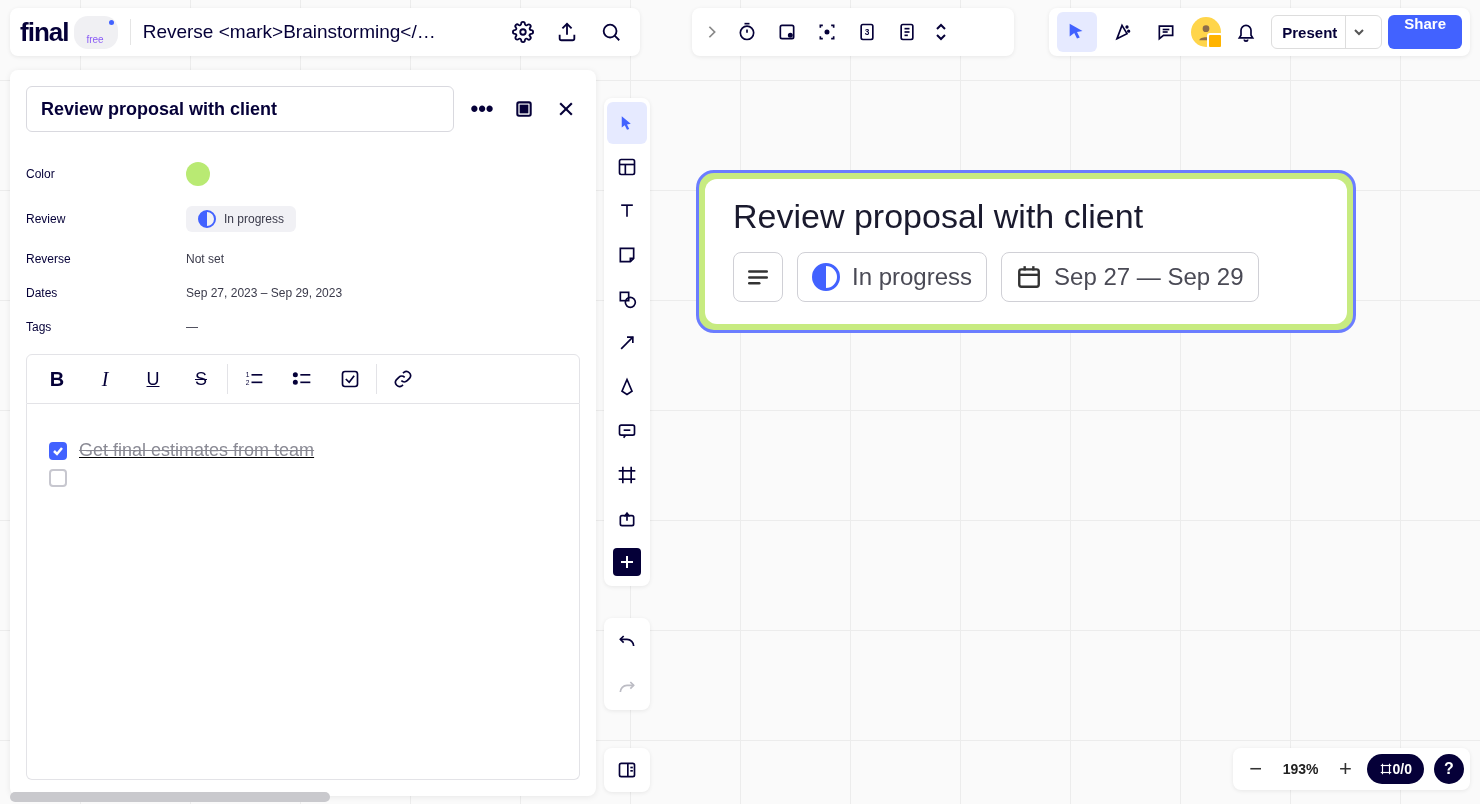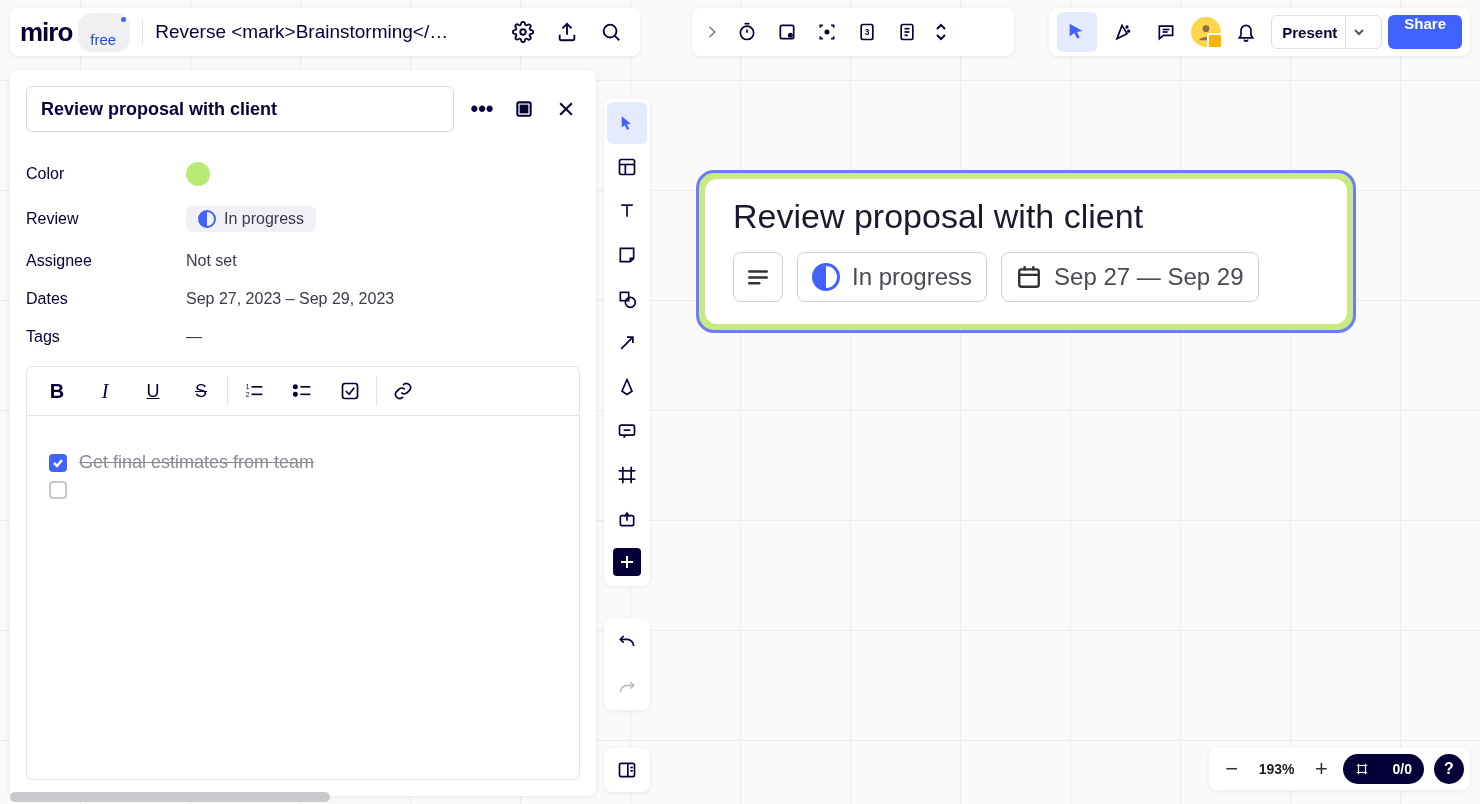--- a/index.html
+++ b/index.html
@@ -22,21 +22,21 @@
     position: absolute; top: 8px; left: 10px;
     height: 48px; width: 630px;
     background: #fff; border-radius: 8px;
     display: flex; align-items: center; padding: 0 10px; gap: 6px;
     box-shadow: 0 1px 4px rgba(0,0,0,0.08);
   }
   .logo { font-weight: 800; font-size: 26px; color:#050038; letter-spacing:-1px;}
   .plan-badge {
     position: relative;
     background: #f0f0f3; border-radius: 14px; padding: 18px 14px 4px 12px;
-    font-size: 15px; color:#1d4ed8; font-weight:500;
+    font-size: 10px; color:#8b5cf6; font-weight:500;
   }
   .plan-badge::after{
     content:""; position:absolute; right:4px; top:4px; width:5px;height:5px;
     background:#4262ff; border-radius:50%;
   }
   .vsep{ width:1px; height:26px; background:#e5e5e5; margin:0 6px;}
   .board-title { font-size:19px; color:#050038; flex:0 1 auto; white-space:nowrap; max-width:300px; overflow:hidden; text-overflow:ellipsis;}
   .top-left .spacer{ flex:1; }
   .icon-btn {
     width:38px; height:38px; display:flex; align-items:center; justify-content:center;
@@ -78,38 +78,38 @@
   .panel{
     position:absolute; top:70px; left:10px; width:586px; height:726px;
     background:#fff; border-radius:8px; box-shadow:0 1px 6px rgba(0,0,0,.08);
     display:flex; flex-direction:column; padding:16px;
   }
   .panel-head{ display:flex; align-items:center; gap:14px; margin-bottom:20px;}
   .title-input{
     flex:0 0 428px; height:46px; border:1.5px solid #d9d9df;border-radius:6px;
     padding:0 14px; font-size:18px; font-weight:700;color:#050038;display:flex;align-items:center;
   }
-  .field-row{ display:flex; align-items:center; padding:10px 0; font-size:16px;}
+  .field-row{ display:flex; align-items:center; padding:10px 0; font-size:12px;}
   .field-label{ width:160px; color:#050038;}
   .field-val{ color:#3a3a4a;}
   .color-dot{ width:24px;height:24px;border-radius:50%;background:#b9ea73;}
   .status-chip{
     display:inline-flex;align-items:center;gap:8px;background:#f1f1f5;border-radius:6px;padding:4px 12px;
   }
   .half-circle{width:18px;height:18px;border-radius:50%;background:linear-gradient(90deg,#4262ff 50%, transparent 50%);border:2px solid #4262ff;}
 
   .editor-toolbar{
     margin-top:10px;border:1px solid #e3e3e7;border-radius:6px 6px 0 0;height:50px;
     display:flex;align-items:center; padding:0 6px;
   }
   .tb-btn{ width:48px;height:40px;display:flex;align-items:center;justify-content:center;color:#050038;cursor:pointer;}
   .tb-sep{ width:1px;height:30px;background:#e3e3e7;margin:0 2px;}
   .editor-body{
     border:1px solid #e3e3e7;border-top:none;border-radius:0 0 6px 6px;
-    flex:1; padding:36px 22px 28px;
+    flex:1; padding:36px 22px 28px;text-decoration:underline;
   }
   .check-row{display:flex;align-items:center;gap:12px;font-size:18px;color:#2a2a3a;margin-bottom:8px;}
   .cbx{width:18px;height:18px;border:2px solid #c7c7cf;border-radius:4px;display:flex;align-items:center;justify-content:center;}
   .cbx.checked{background:#4262ff;border-color:#4262ff;color:#fff;}
   .done-text{ text-decoration:line-through;color:#8a8a94;}
   .scrollbar{position:absolute;left:10px;bottom:2px;height:10px;width:320px;background:#c9c9cd;border-radius:5px;}
 
   
   .vt{
     position:absolute; left:604px; top:98px; width:46px;
@@ -151,21 +151,21 @@
   
   .br{
     position:absolute;right:10px;bottom:14px;height:42px;
     background:#fff;border-radius:8px;box-shadow:0 1px 4px rgba(0,0,0,.08);
     display:flex;align-items:center;gap:4px;padding:0 6px;
   }
   .br .zbtn{width:34px;height:34px;display:flex;align-items:center;justify-content:center;color:#333;cursor:pointer;font-size:22px;}
   .br .zoom{font-size:14px;font-weight:600;color:#222;padding:0 6px;}
   .pill-dark{
     background:#050038;color:#fff;border-radius:18px;height:30px;padding:0 12px;
-    display:flex;align-items:center;gap:24px;font-size:14px;font-weight:600;
+    display:flex;align-items:center;gap:0;font-size:14px;font-weight:600;
   }
   .help{
     width:30px;height:30px;border-radius:50%;background:#050038;color:#fff;
     display:flex;align-items:center;justify-content:center;font-weight:800;margin-left:6px;
   }
 
   svg{display:block;}
 </style>
 </head>
 <body>
@@ -194,21 +194,21 @@
             <line x1="8" y1="2" x2="8" y2="6"></line>
             <line x1="16" y1="2" x2="16" y2="6"></line>
           </svg>
         <span>Sep 27 — Sep 29</span>
       </div>
     </div>
   </div>
 </div>
 
 <div class="top-left">
-  <span class="logo">miro</span>
+  <span class="logo">final</span>
   <span class="plan-badge">free</span>
   <span class="vsep"></span>
   <span class="board-title">Reverse &lt;mark&gt;Brainstorming&lt;/ma...</span>
   <span class="spacer"></span>
   <span class="icon-btn">
     <svg width="22" height="22" viewBox="0 0 24 24" fill="none" stroke="currentColor" stroke-width="2">
         <circle cx="12" cy="12" r="3"></circle>
         <path d="M19.4 15a1.7 1.7 0 0 0 .34 1.87l.06.06a2 2 0 1 1-2.83 2.83l-.06-.06a1.7 1.7 0 0 0-1.87-.34 1.7 1.7 0 0 0-1 1.56V21a2 2 0 1 1-4 0v-.09a1.7 1.7 0 0 0-1-1.56 1.7 1.7 0 0 0-1.87.34l-.06.06a2 2 0 1 1-2.83-2.83l.06-.06a1.7 1.7 0 0 0 .34-1.87 1.7 1.7 0 0 0-1.56-1H3a2 2 0 1 1 0-4h.09a1.7 1.7 0 0 0 1.56-1 1.7 1.7 0 0 0-.34-1.87l-.06-.06a2 2 0 1 1 2.83-2.83l.06.06a1.7 1.7 0 0 0 1.87.34H9a1.7 1.7 0 0 0 1-1.56V3a2 2 0 1 1 4 0v.09a1.7 1.7 0 0 0 1 1.56 1.7 1.7 0 0 0 1.87-.34l.06-.06a2 2 0 1 1 2.83 2.83l-.06.06a1.7 1.7 0 0 0-.34 1.87V9a1.7 1.7 0 0 0 1.56 1H21a2 2 0 1 1 0 4h-.09a1.7 1.7 0 0 0-1.56 1z"></path>
       </svg>
   </span>
@@ -344,21 +344,21 @@
     <span class="color-dot"></span>
   </div>
   <div class="field-row">
     <span class="field-label">Review</span>
     <span class="status-chip">
       <span class="half-circle"></span>
       <span class="field-val">In progress</span>
     </span>
   </div>
   <div class="field-row">
-    <span class="field-label">Assignee</span>
+    <span class="field-label">Reverse</span>
     <span class="field-val">Not set</span>
   </div>
   <div class="field-row">
     <span class="field-label">Dates</span>
     <span class="field-val">Sep 27, 2023 – Sep 29, 2023</span>
   </div>
   <div class="field-row">
     <span class="field-label">Tags</span>
     <span class="field-val">—</span>
   </div>

